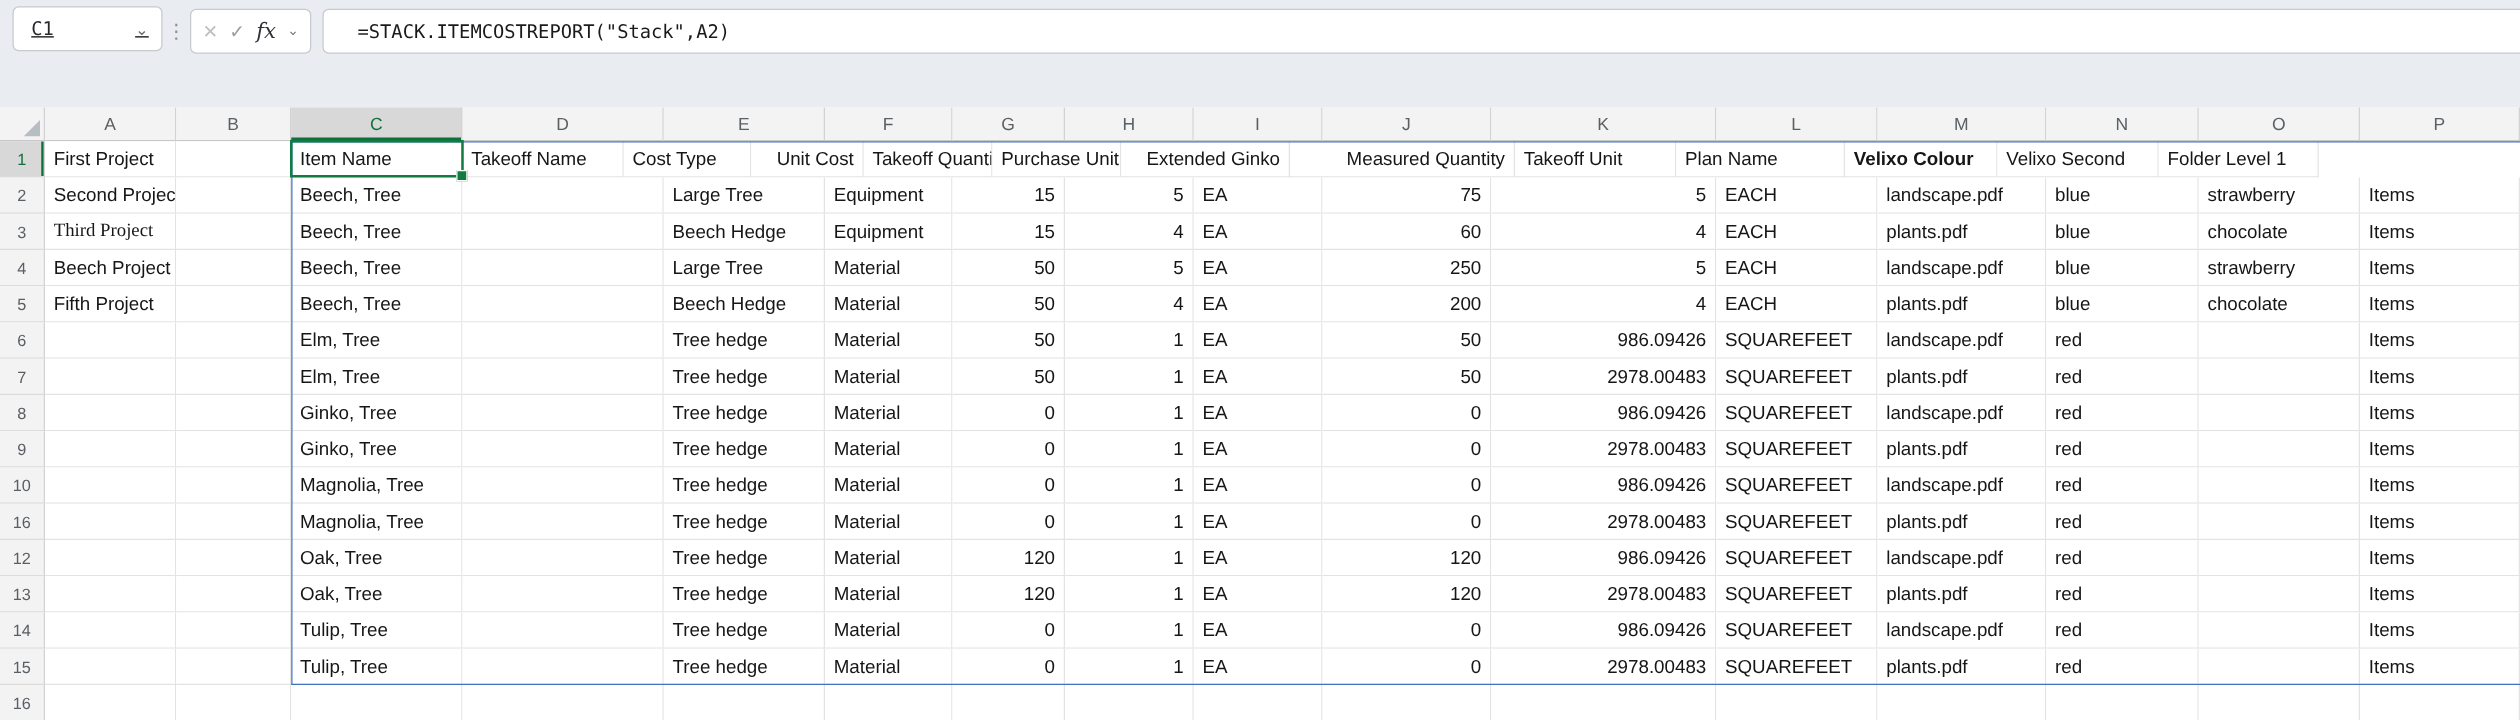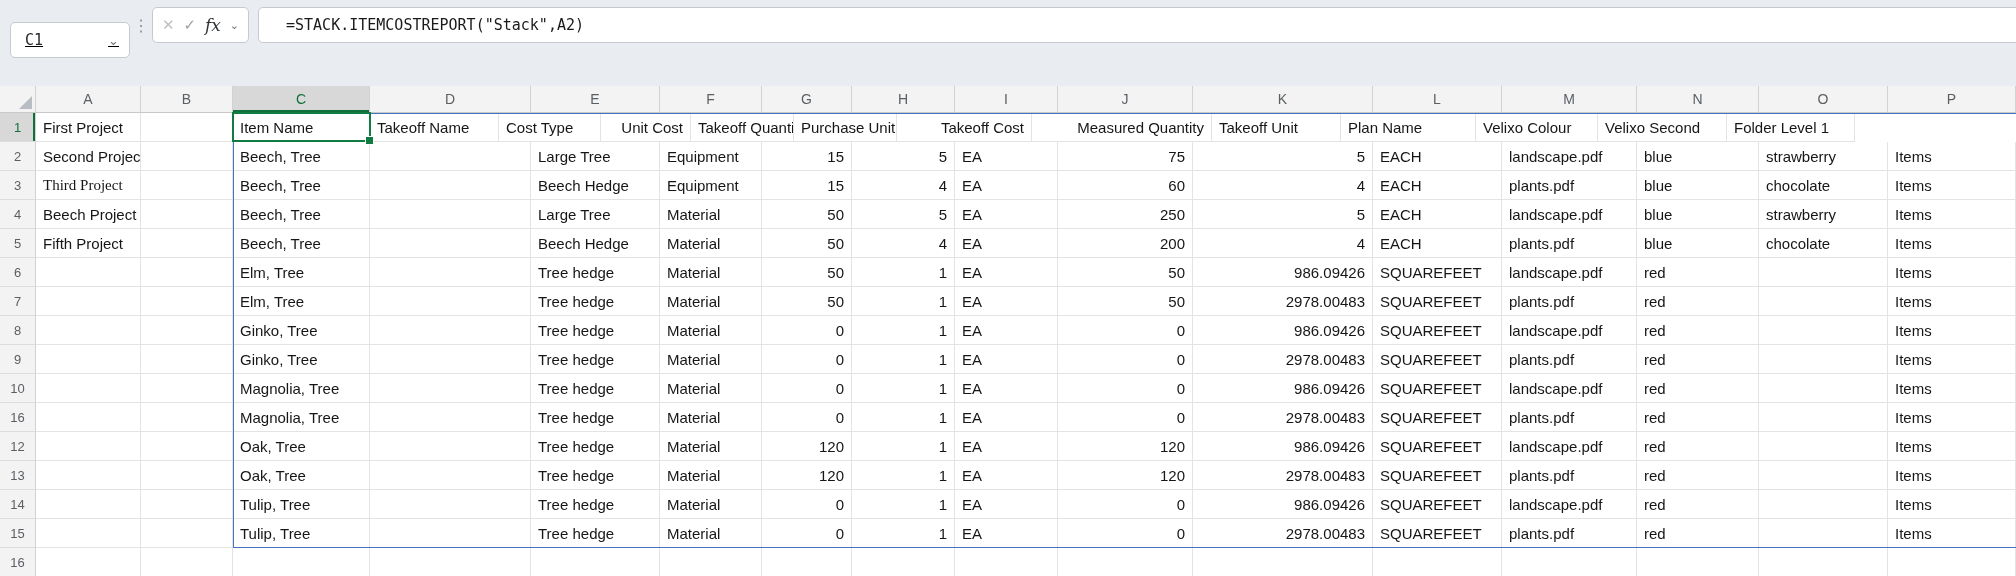--- a/index.html
+++ b/index.html
@@ -1,20 +1,20 @@
 <!DOCTYPE html>
 <html><head>
 <meta charset="utf-8">
 <style>
   html,body{margin:0;padding:0;background:#fff;}
   .screen{position:relative;width:2016px;height:576px;overflow:hidden;background:#ffffff;
           font-family:"Liberation Sans",sans-serif;}
   
   .topbar{position:absolute;left:0;top:0;width:2016px;height:86px;background:#e9edf1;}
-  .namebox{position:absolute;left:10px;top:22px;width:120px;height:36px;background:#fff;
+  .namebox{position:absolute;left:10px;top:5px;width:120px;height:36px;background:#fff;
            border:1px solid #c6cacf;border-radius:5px;display:flex;align-items:center;box-sizing:border-box;text-decoration:underline;}
   .namebox .nbtxt{flex:1;padding-left:14px;font-family:"DejaVu Sans Mono",monospace;font-size:15px;color:#24292e;}
   .chev{color:#6a7076;font-size:13px;line-height:1;}
   .namebox .chev{padding-right:10px;}
   .dots{position:absolute;left:134px;top:7px;width:14px;height:36px;display:flex;align-items:center;
         justify-content:center;color:#8a9097;font-size:16px;}
   .fxgroup{position:absolute;left:152px;top:7px;width:97px;height:36px;background:#fff;
            border:1px solid #c6cacf;border-radius:5px;display:flex;align-items:center;
            justify-content:space-evenly;box-sizing:border-box;}
   .ic-x{color:#bcc1c6;font-size:15px;}
@@ -97,25 +97,25 @@
     <div class="row">
           <div class="rh selrow">1</div>
           <div class="cell" style="width: 105px;">First Project</div>
           <div class="cell" style="width: 92px;"></div>
           <div class="cell" style="width: 137px;">Item Name</div>
           <div class="cell" style="width: 129px;">Takeoff Name</div>
           <div class="cell" style="width: 102px;">Cost Type</div>
           <div class="cell num" style="width: 90px;">Unit Cost</div>
           <div class="cell" style="width: 103px;">Takeoff Quantity</div>
           <div class="cell" style="width: 103px;">Purchase Unit</div>
-          <div class="cell num" style="width: 135px;">Takeoff Cost</div>
+          <div class="cell num" style="width: 135px;">Extended Ginko</div>
           <div class="cell num" style="width: 180px;">Measured Quantity</div>
           <div class="cell" style="width: 129px;">Takeoff Unit</div>
           <div class="cell" style="width: 135px;">Plan Name</div>
-          <div class="cell" style="width: 122px;">Velixo Colour</div>
+          <div class="cell" style="width: 122px; font-weight: bold;">Velixo Colour</div>
           <div class="cell" style="width: 129px;">Velixo Second</div>
           <div class="cell" style="width: 128px;">Folder Level 1</div>
         </div>
         <div class="row">
           <div class="rh">2</div>
           <div class="cell" style="width: 105px;">Second Project</div>
           <div class="cell" style="width: 92px;"></div>
           <div class="cell" style="width: 137px;">Beech, Tree</div>
           <div class="cell" style="width: 161px;"></div>
           <div class="cell" style="width: 129px;">Large Tree</div>

